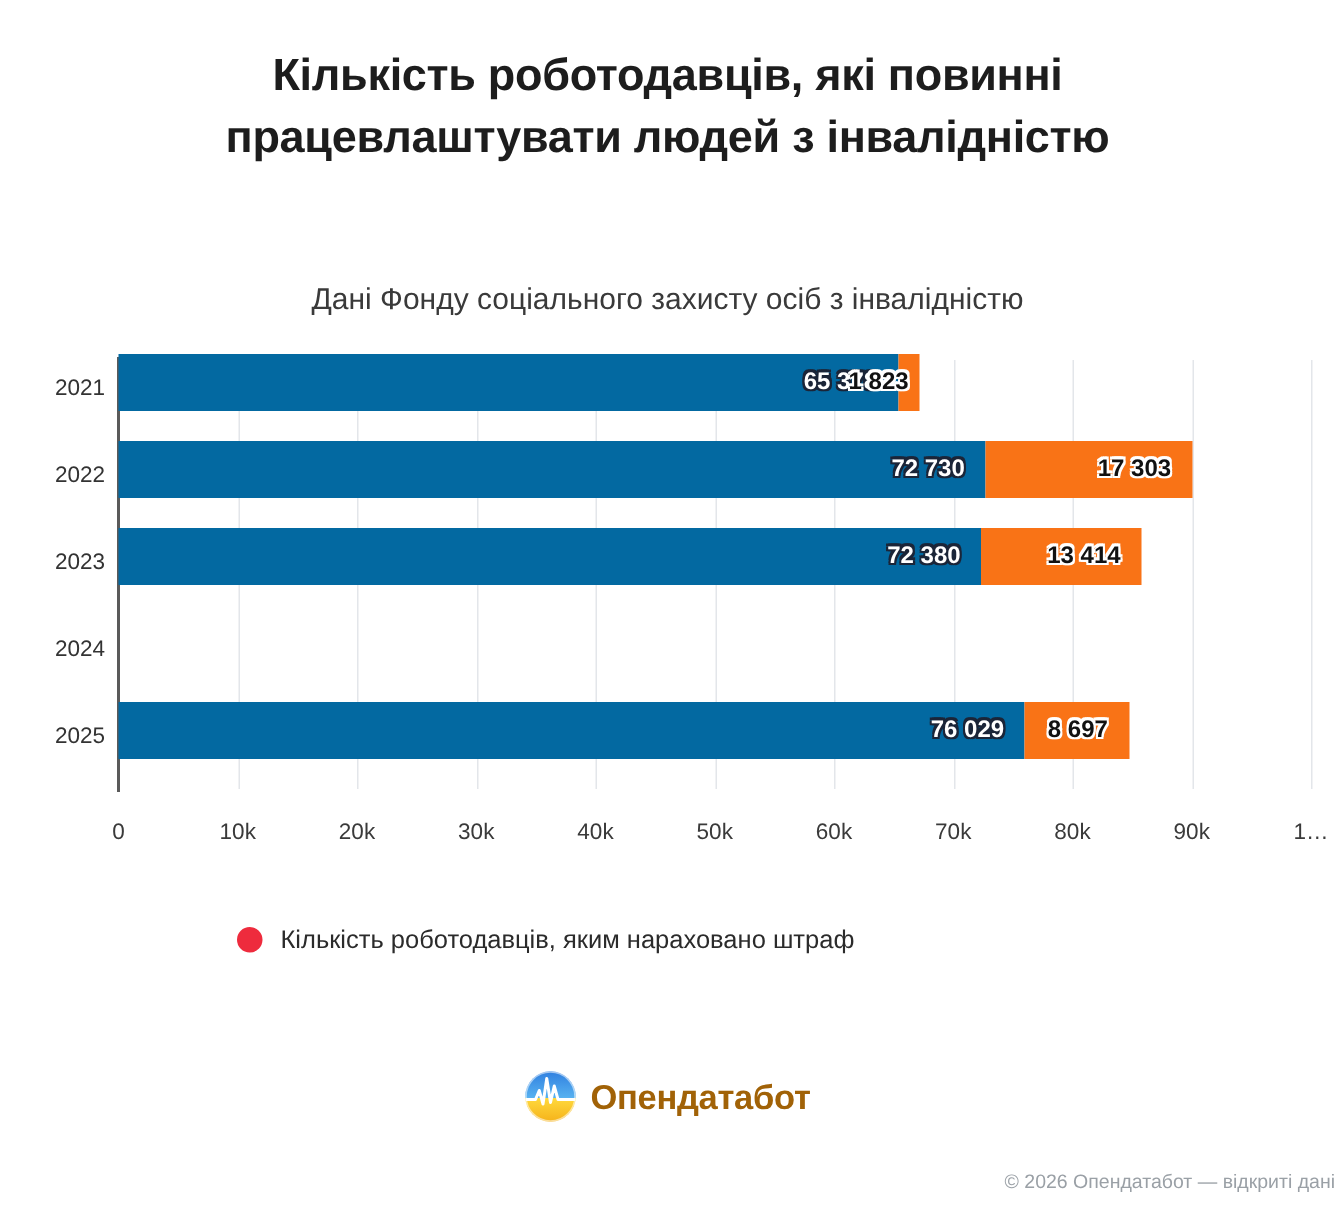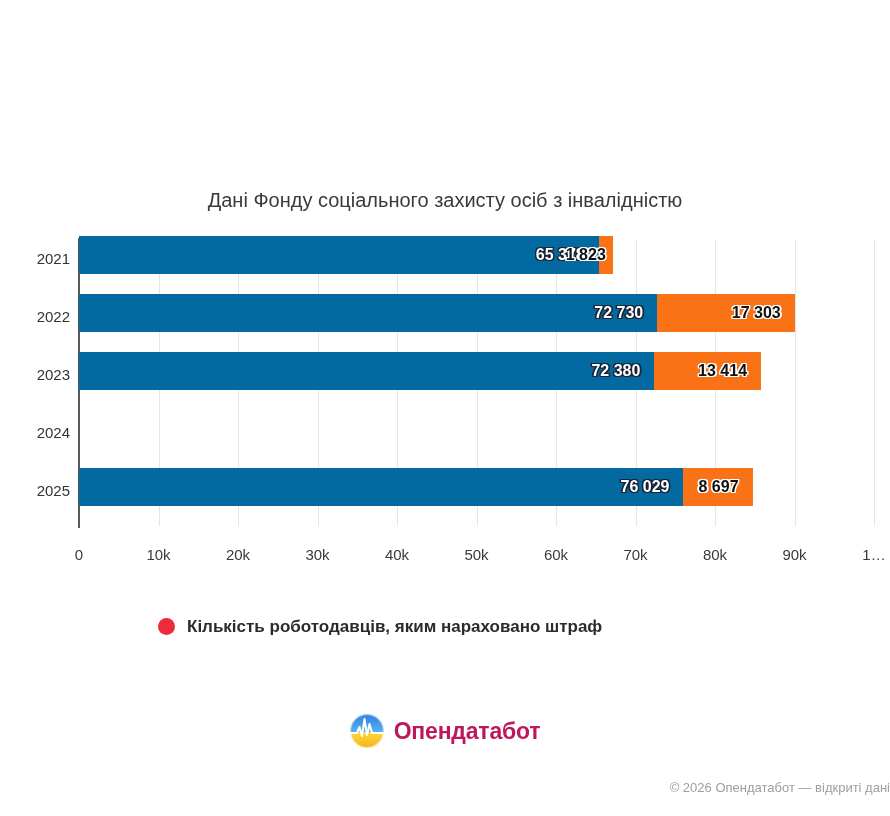--- a/index.html
+++ b/index.html
@@ -92,43 +92,44 @@
 
   .xtick{
     position:absolute;top:546px;
     font-size:15px;color:#3a3a3a;text-align:center;
     transform:translateX(-50%);
     white-space:nowrap;
   }
 
   
   .legend{position:absolute;left:158px;top:614px;width:600px;}
-  .legend-row{display:flex;align-items:center;height:25px;margin-bottom:7px;font-weight:bold;}
+  .legend-row{display:flex;align-items:center;height:25px;margin-bottom:7px;}
   .dot{width:17px;height:17px;border-radius:50%;flex:0 0 auto;}
   .dot-red{background:#ee2b3d;}
   .dot-blue{background:#2e3f5f;}
   .legend-label{margin-left:12px;font-size:17px;color:#2b2b2b;white-space:nowrap;}
 
   
   .brand{
     position:absolute;left:0;top:714px;width:890px;
     display:flex;align-items:center;justify-content:center;
   }
   .brand-mark{width:34px;height:34px;border-radius:50%;overflow:hidden;flex:0 0 auto;}
-  .brand-name{margin-left:10px;font-size:23px;font-weight:600;color:#be185d;letter-spacing:-0.2px;}
+  .brand-name{margin-left:10px;font-size:23px;font-weight:600;color:#a16207;letter-spacing:-0.2px;}
   .copyright{
     position:absolute;left:0;top:780px;width:890px;
     text-align:right;font-size:13px;color:#9aa0a6;
   }
 </style>
 </head>
 <body>
 
 <div class="page">
 
+  <div class="title">Кількість роботодавців, які повинні працевлаштувати людей з інвалідністю</div>
   <div class="subtitle">Дані Фонду соціального захисту осіб з інвалідністю</div>
 
   <div class="axis-line"></div>
 
   <div class="chart">
     <div class="plot" id="plot">
         <div class="gridline" style="left: 79.5px;"></div>
         <div class="gridline" style="left: 159px;"></div>
         <div class="gridline" style="left: 238.5px;"></div>
         <div class="gridline" style="left: 318px;"></div>

